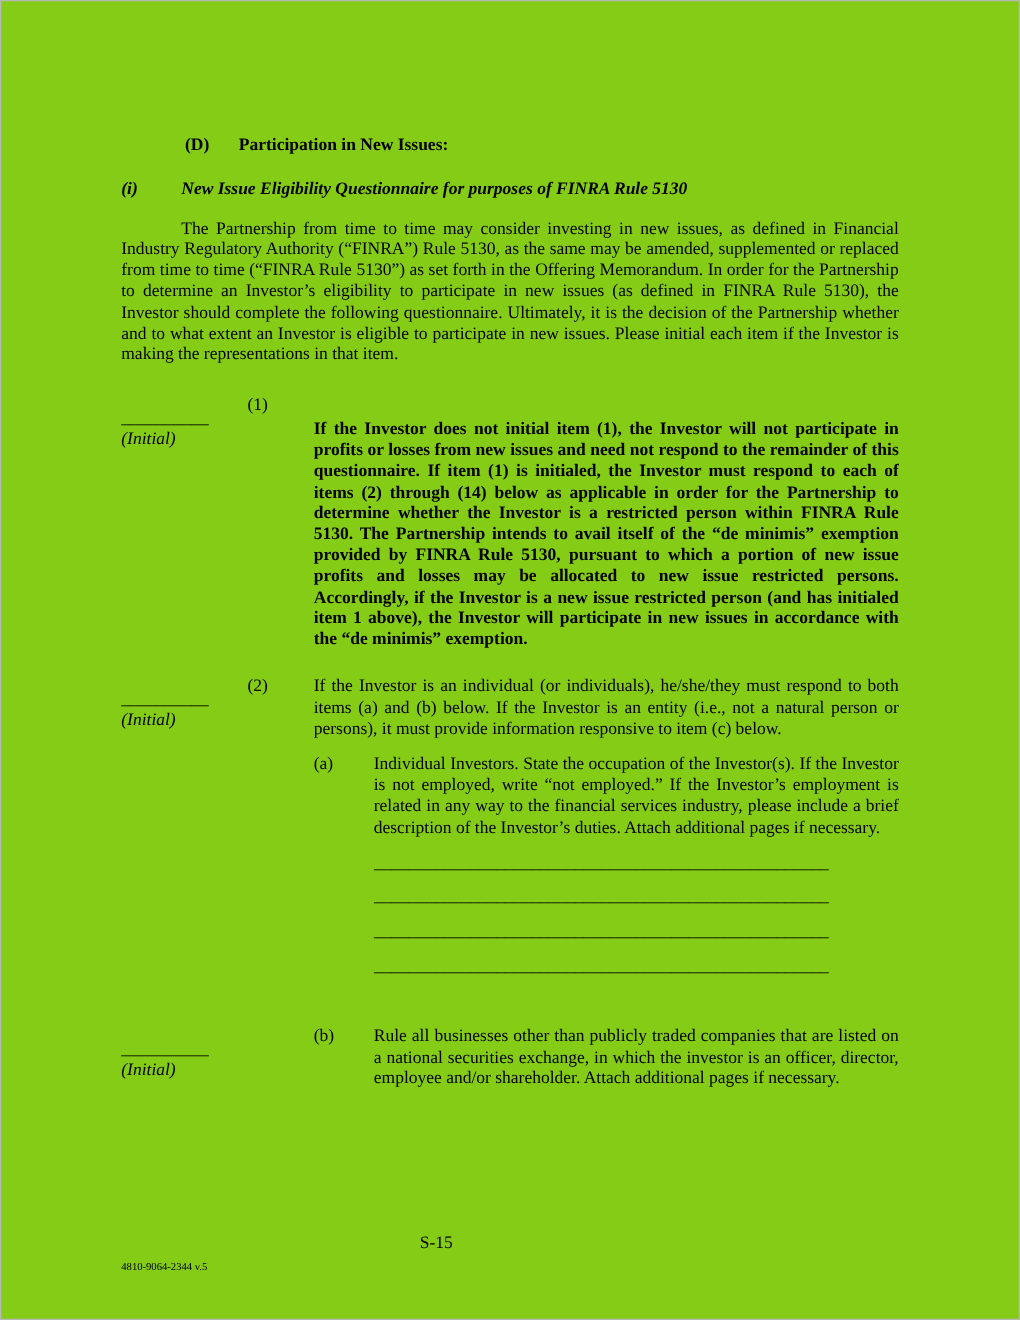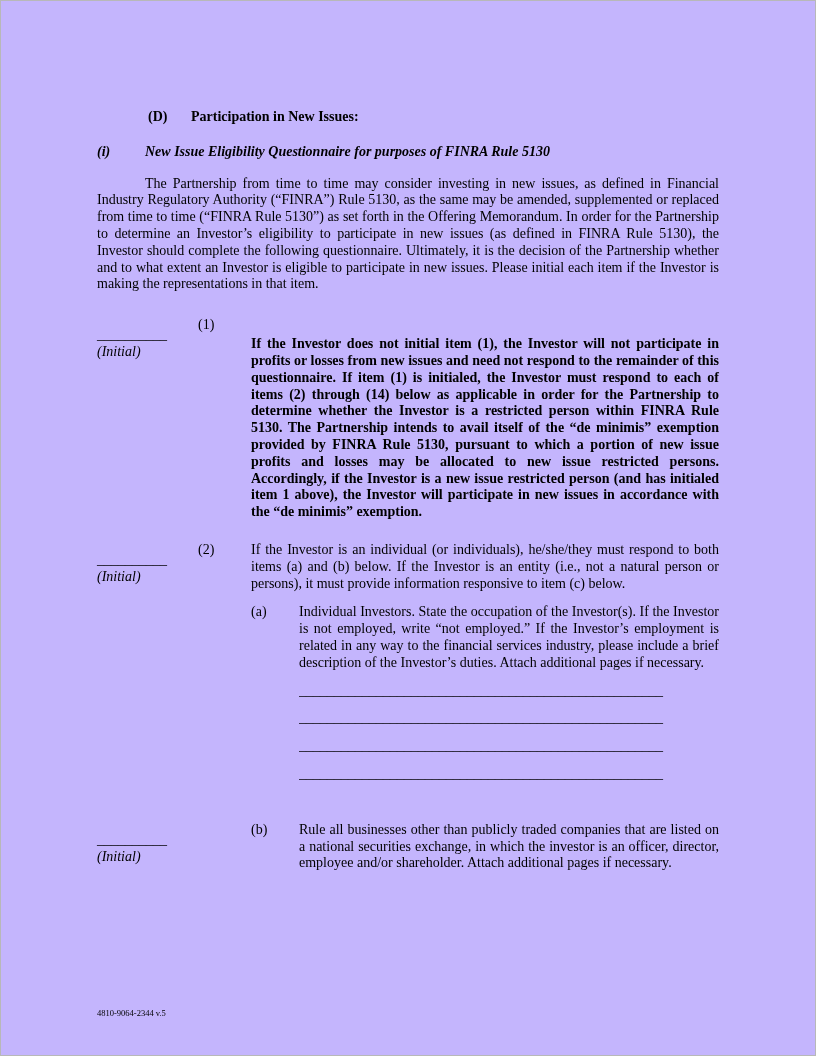--- a/index.html
+++ b/index.html
@@ -1,21 +1,21 @@
 <!DOCTYPE html>
 <html><head>
 <meta charset="utf-8">
 <style>
   * { margin: 0; padding: 0; box-sizing: border-box; }
   html, body { background: #e8e8e8; }
   .page {
     width: 816px;
     height: 1056px;
     margin: 0 auto;
-    background: #c4b5fd;
+    background: #84cc16;
     position: relative;
     font-family: "Liberation Serif", "DejaVu Serif", serif;
     font-size: 14px;
     line-height: 16.8px;
     color: #000000;
     padding: 108px 96px 12px 96px;
     border: 1px solid #b8b8b8;
     overflow: hidden;
   }
   .sec-heading { font-weight: bold; padding-left: 51px; }
@@ -100,15 +100,16 @@
     <div class="item-body">
       <div class="subitem subitem-b">
         <div class="sub-item-label">(b)</div>
         <div class="sub-item-body">
           <p class="just"><span>Rule </span><b>all</b><span> businesses other than publicly traded companies that are listed on a national securities exchange, in which the investor is  an officer, director, employee and/or shareholder.  Attach additional pages if necessary.</span></p>
         </div>
       </div>
     </div>
   </div>
 
+  <div class="page-number">S-15</div>
   <div class="doc-id">4810-9064-2344 v.5</div>
 
 </div>
 
 </body></html>

